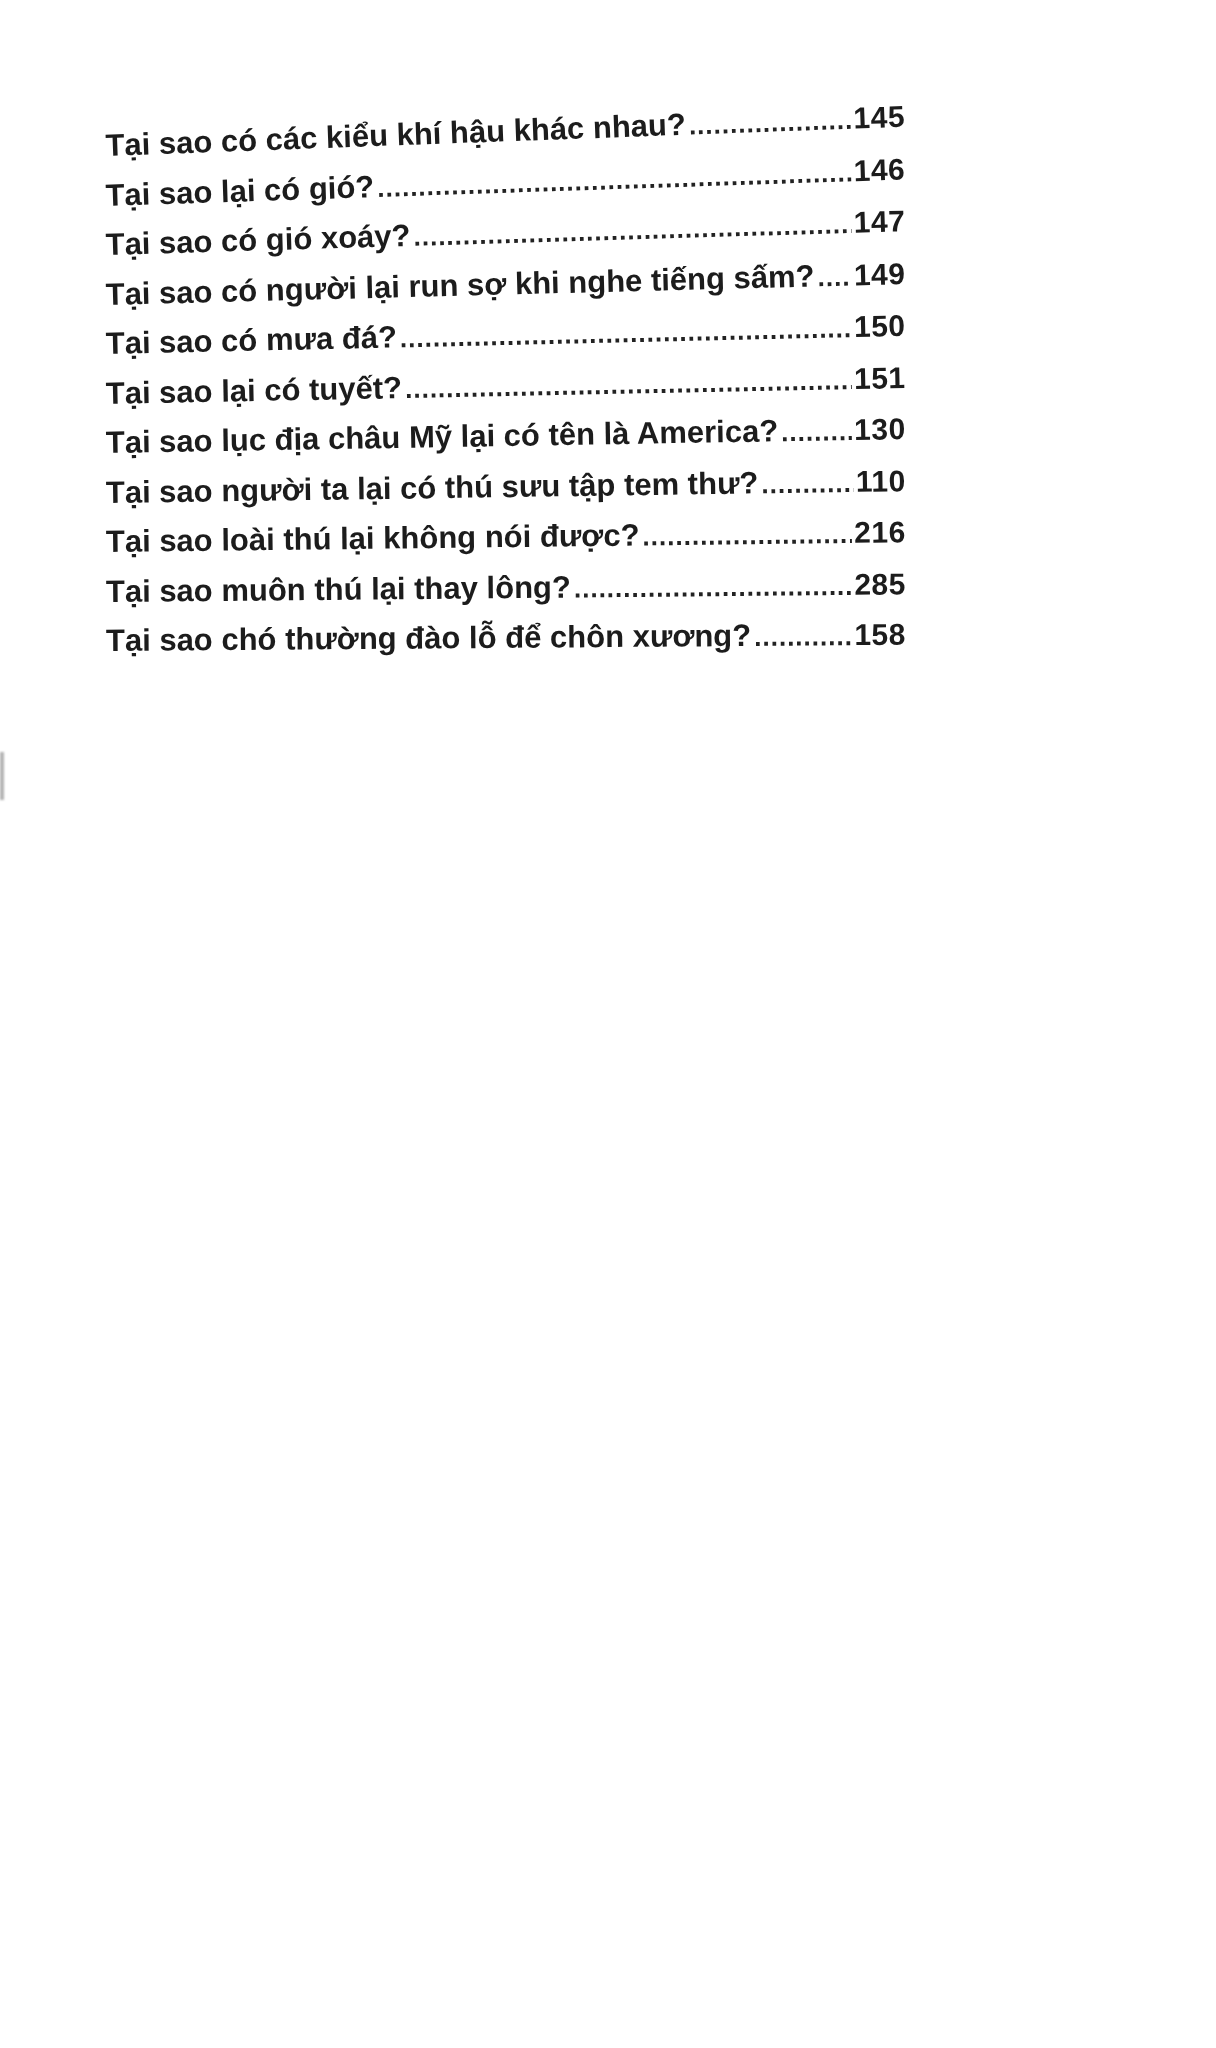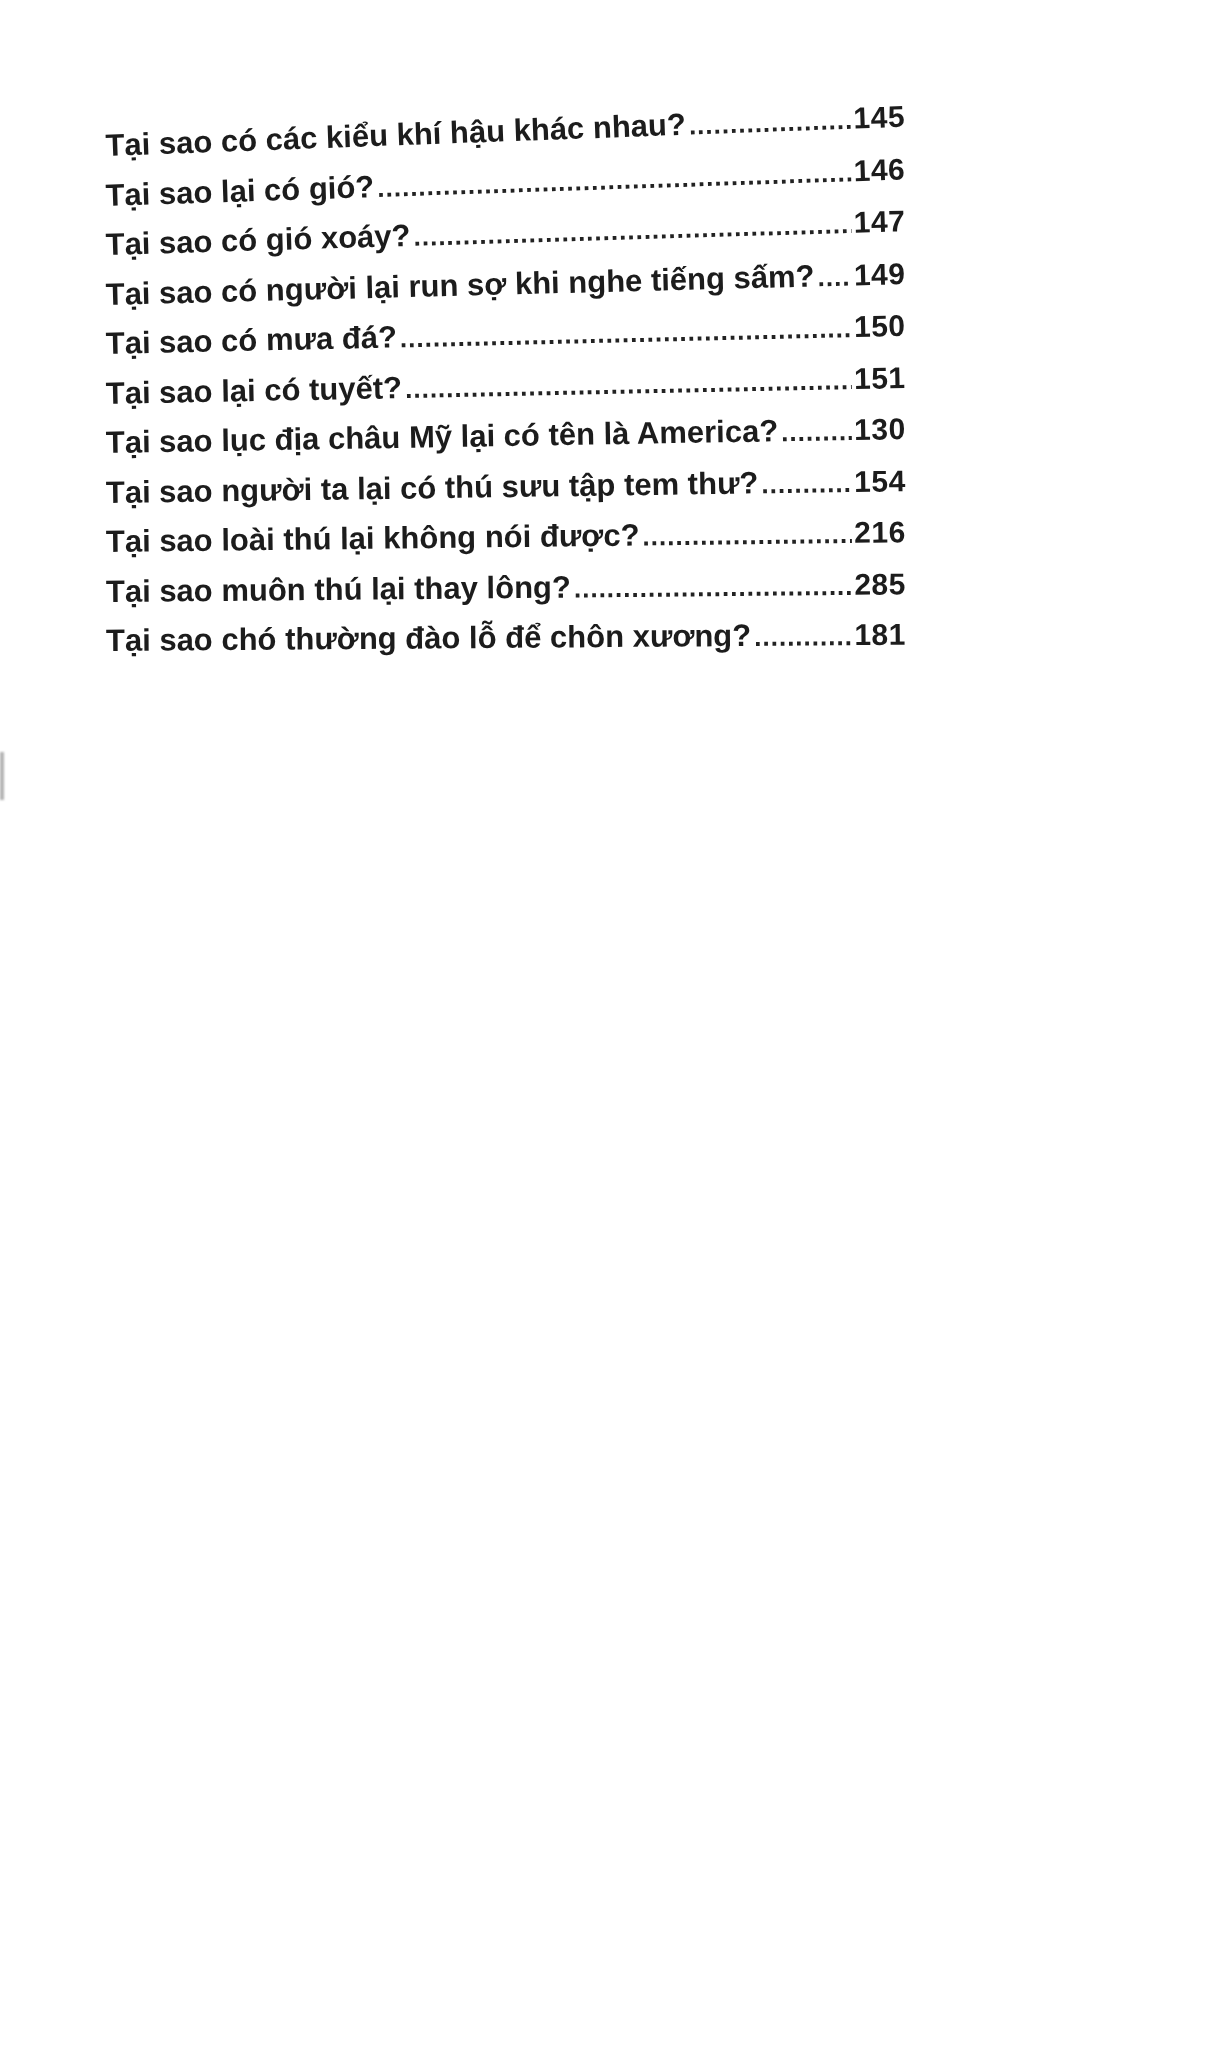--- a/index.html
+++ b/index.html
@@ -119,35 +119,35 @@
 
   <div class="row">
     <span class="title">Tại sao lục địa châu Mỹ lại có tên là America?</span>
     <span class="dots">....................................................................................................................................................................................</span>
     <span class="page-num">130</span>
   </div>
 
   <div class="row">
     <span class="title">Tại sao người ta lại có thú sưu tập tem thư?</span>
     <span class="dots">....................................................................................................................................................................................</span>
-    <span class="page-num">154</span>
+    <span class="page-num">110</span>
   </div>
 
   <div class="row">
     <span class="title">Tại sao loài thú lại không nói được?</span>
     <span class="dots">....................................................................................................................................................................................</span>
     <span class="page-num">216</span>
   </div>
 
   <div class="row">
     <span class="title">Tại sao muôn thú lại thay lông?</span>
     <span class="dots">....................................................................................................................................................................................</span>
     <span class="page-num">285</span>
   </div>
 
   <div class="row">
     <span class="title">Tại sao chó thường đào lỗ để chôn xương?</span>
     <span class="dots">....................................................................................................................................................................................</span>
-    <span class="page-num">181</span>
+    <span class="page-num">158</span>
   </div>
 </div>
   <div class="scan-artifact"></div>
 </div>
 
 </body></html>

